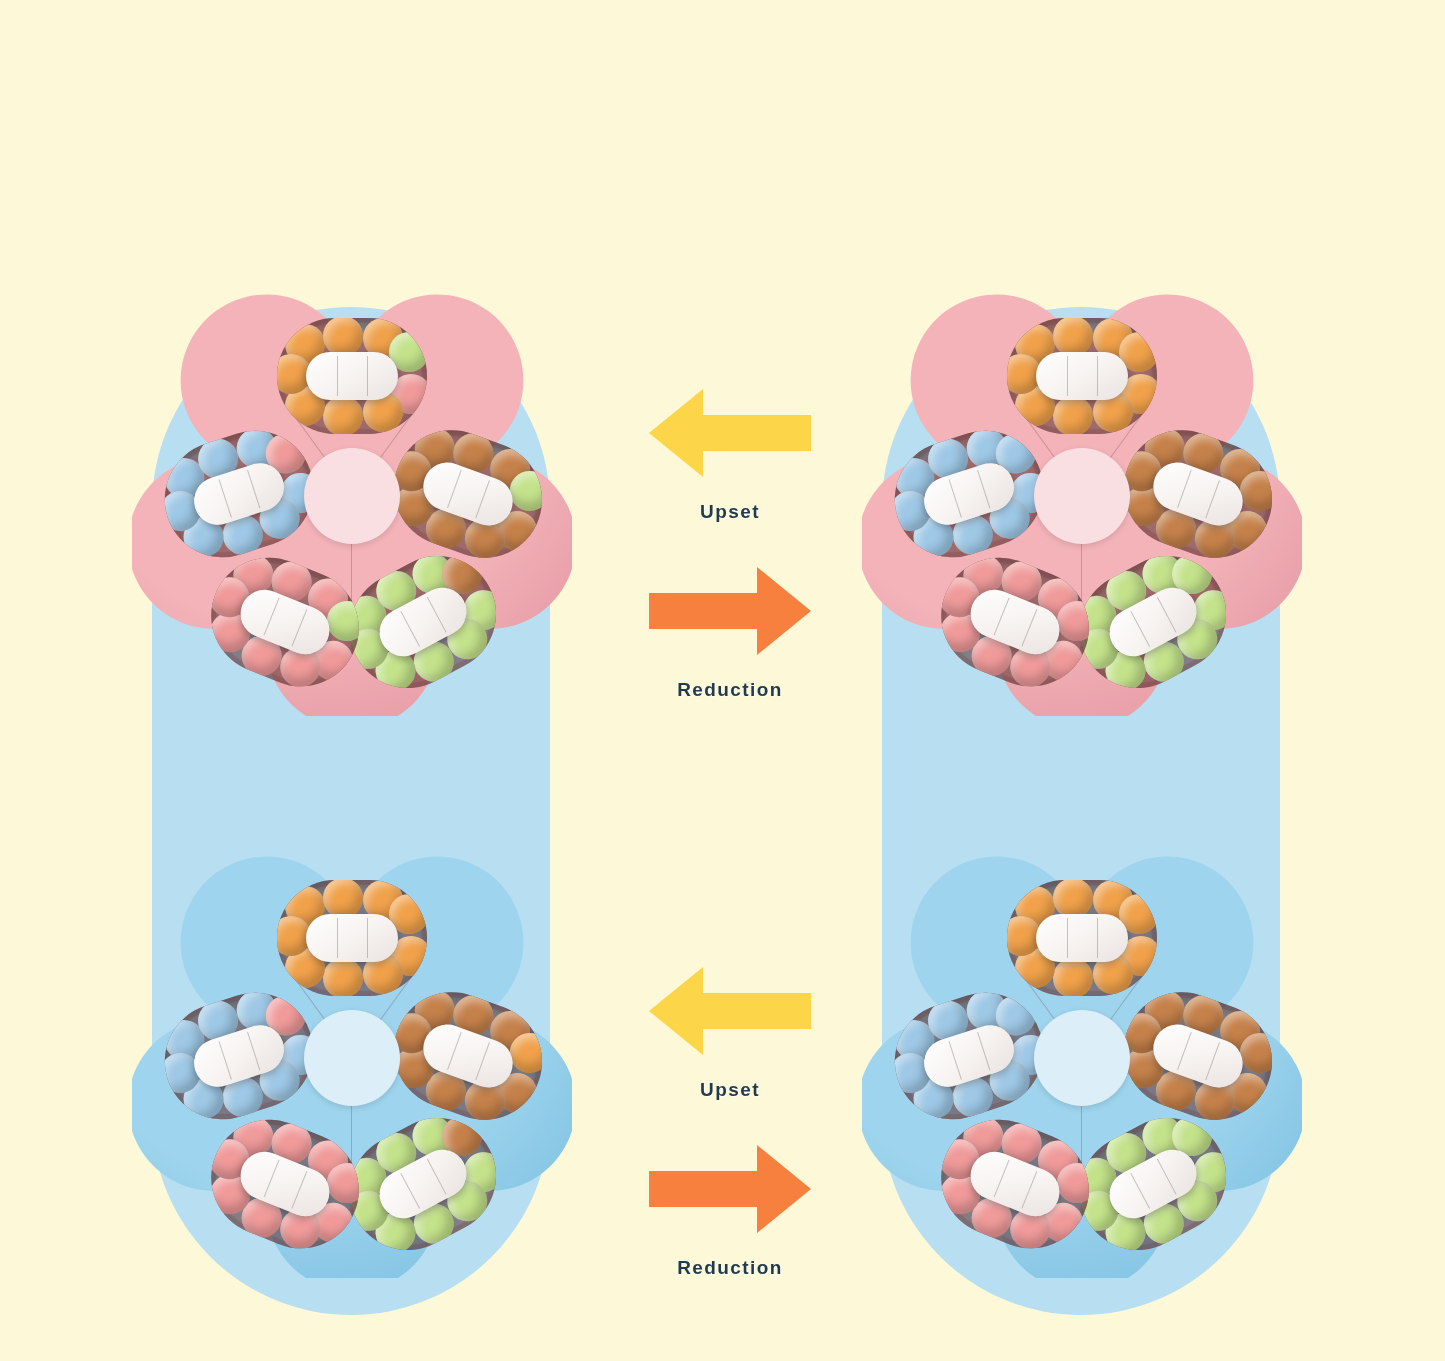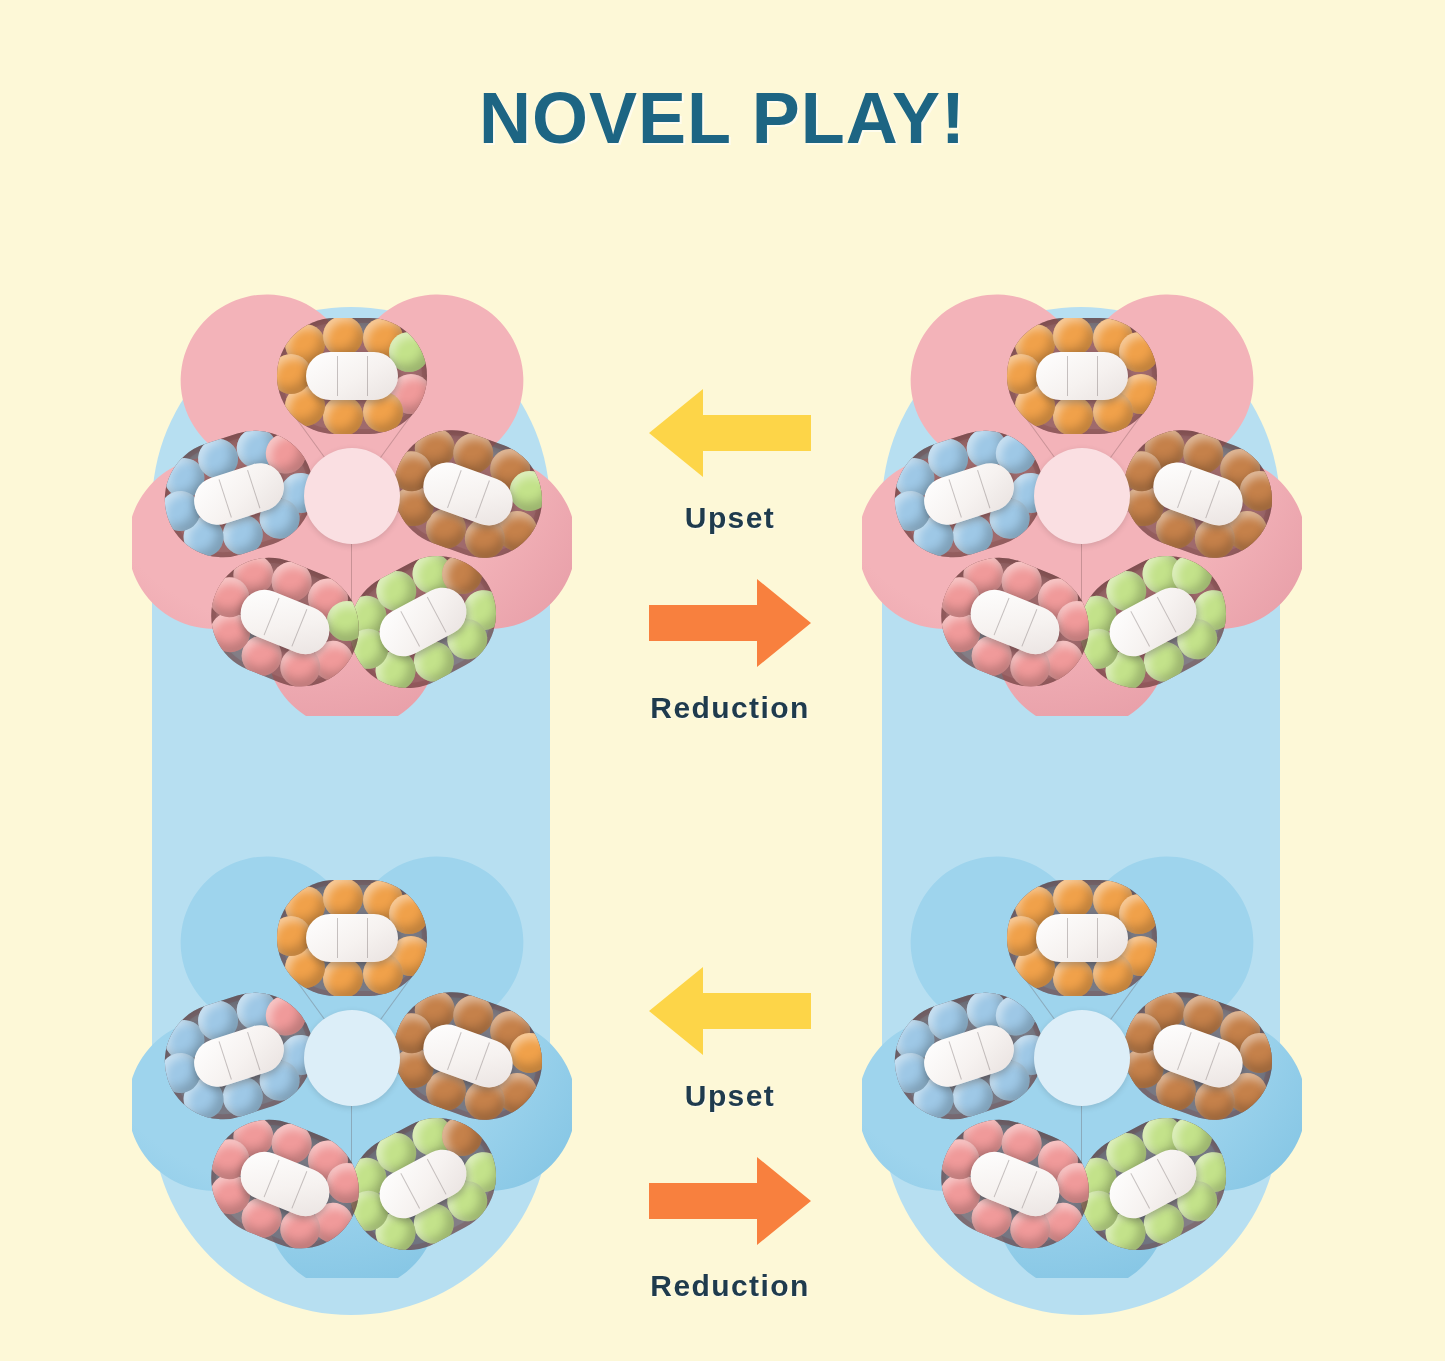--- a/index.html
+++ b/index.html
@@ -50,21 +50,21 @@
 
   .arrow { display: block; margin: 0 auto; }
   .arrow.yellow svg path { fill: #fdd548; }
   .arrow.orange svg path { fill: #f8803e; }
 
   .arrow-label {
     display: block;
     color: #1f3b4d;
     font-family: "Liberation Sans", sans-serif;
     font-weight: bold;
-    font-size: 30px;
+    font-size: 19px;
     letter-spacing: 1.4px;
     margin-top: 16px;
     text-shadow: 1px 1px 0 rgba(255,255,255,0.6);
   }
   .spacer { height: 40px; }
 
   
   .toy {
     position: absolute;
     width: 440px;
@@ -146,21 +146,20 @@
     width: 110px;
     height: 1px;
     background: rgba(90,60,60,0.28);
     transform-origin: 0 0;
   }
 </style>
 </head>
 <body style="background: rgb(253, 248, 215);">
 
 <div class="title" style="color: rgb(29, 101, 131);">
-  <span class="line">NOVEL PLAY!</span>
 </div>
 
 <div class="stage">
 
   <div class="panel left" style="background: rgb(183, 223, 241);"></div>
   <div class="panel right" style="background: rgb(183, 223, 241);"></div>
 
   <div class="arrow-group g1">
     <span class="arrow yellow">
       <svg width="170" height="96" viewBox="0 0 170 96" aria-hidden="true">

